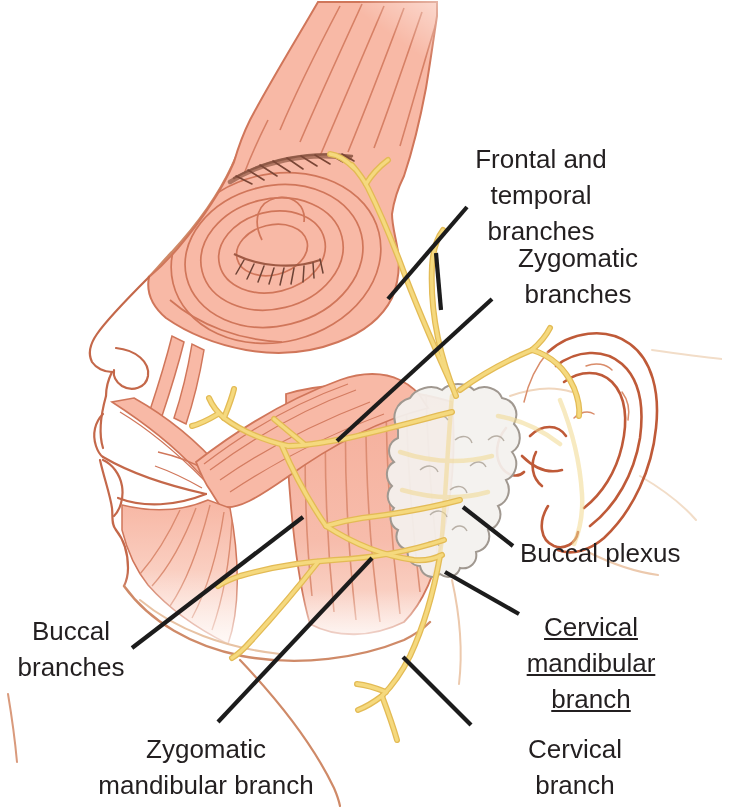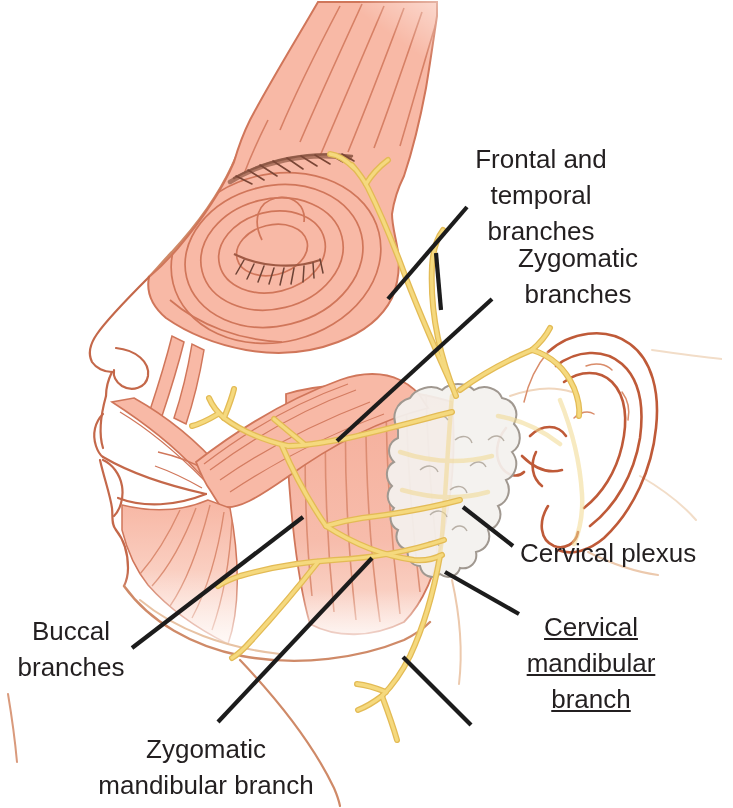--- a/index.html
+++ b/index.html
@@ -283,21 +283,22 @@
     <line x1="403" y1="657" x2="471" y2="725"></line>
     <line x1="132" y1="648" x2="303" y2="517"></line>
     <line x1="218" y1="722" x2="372" y2="558"></line>
   </g>
 </svg>
 
 <div class="lbl" style="left:541px;top:142px;">Frontal and temporal
 branches</div>
 <div class="lbl" style="left:578px;top:241px;">Zygomatic
 branches</div>
-<div class="lbl left" style="left:520px;top:536px;">Cervical plexus</div>
+<div class="lbl left" style="left:520px;top:536px;">Buccal plexus</div>
 <div class="lbl" style="left:591px;top:610px;text-decoration:underline;">Cervical
 mandibular branch</div>
+<div class="lbl" style="left:575px;top:732px;">Cervical branch</div>
 <div class="lbl" style="left:71px;top:614px;">Buccal
 branches</div>
 <div class="lbl" style="left:206px;top:732px;">Zygomatic
 mandibular branch</div>
 
 </div>
 
 </body></html>

